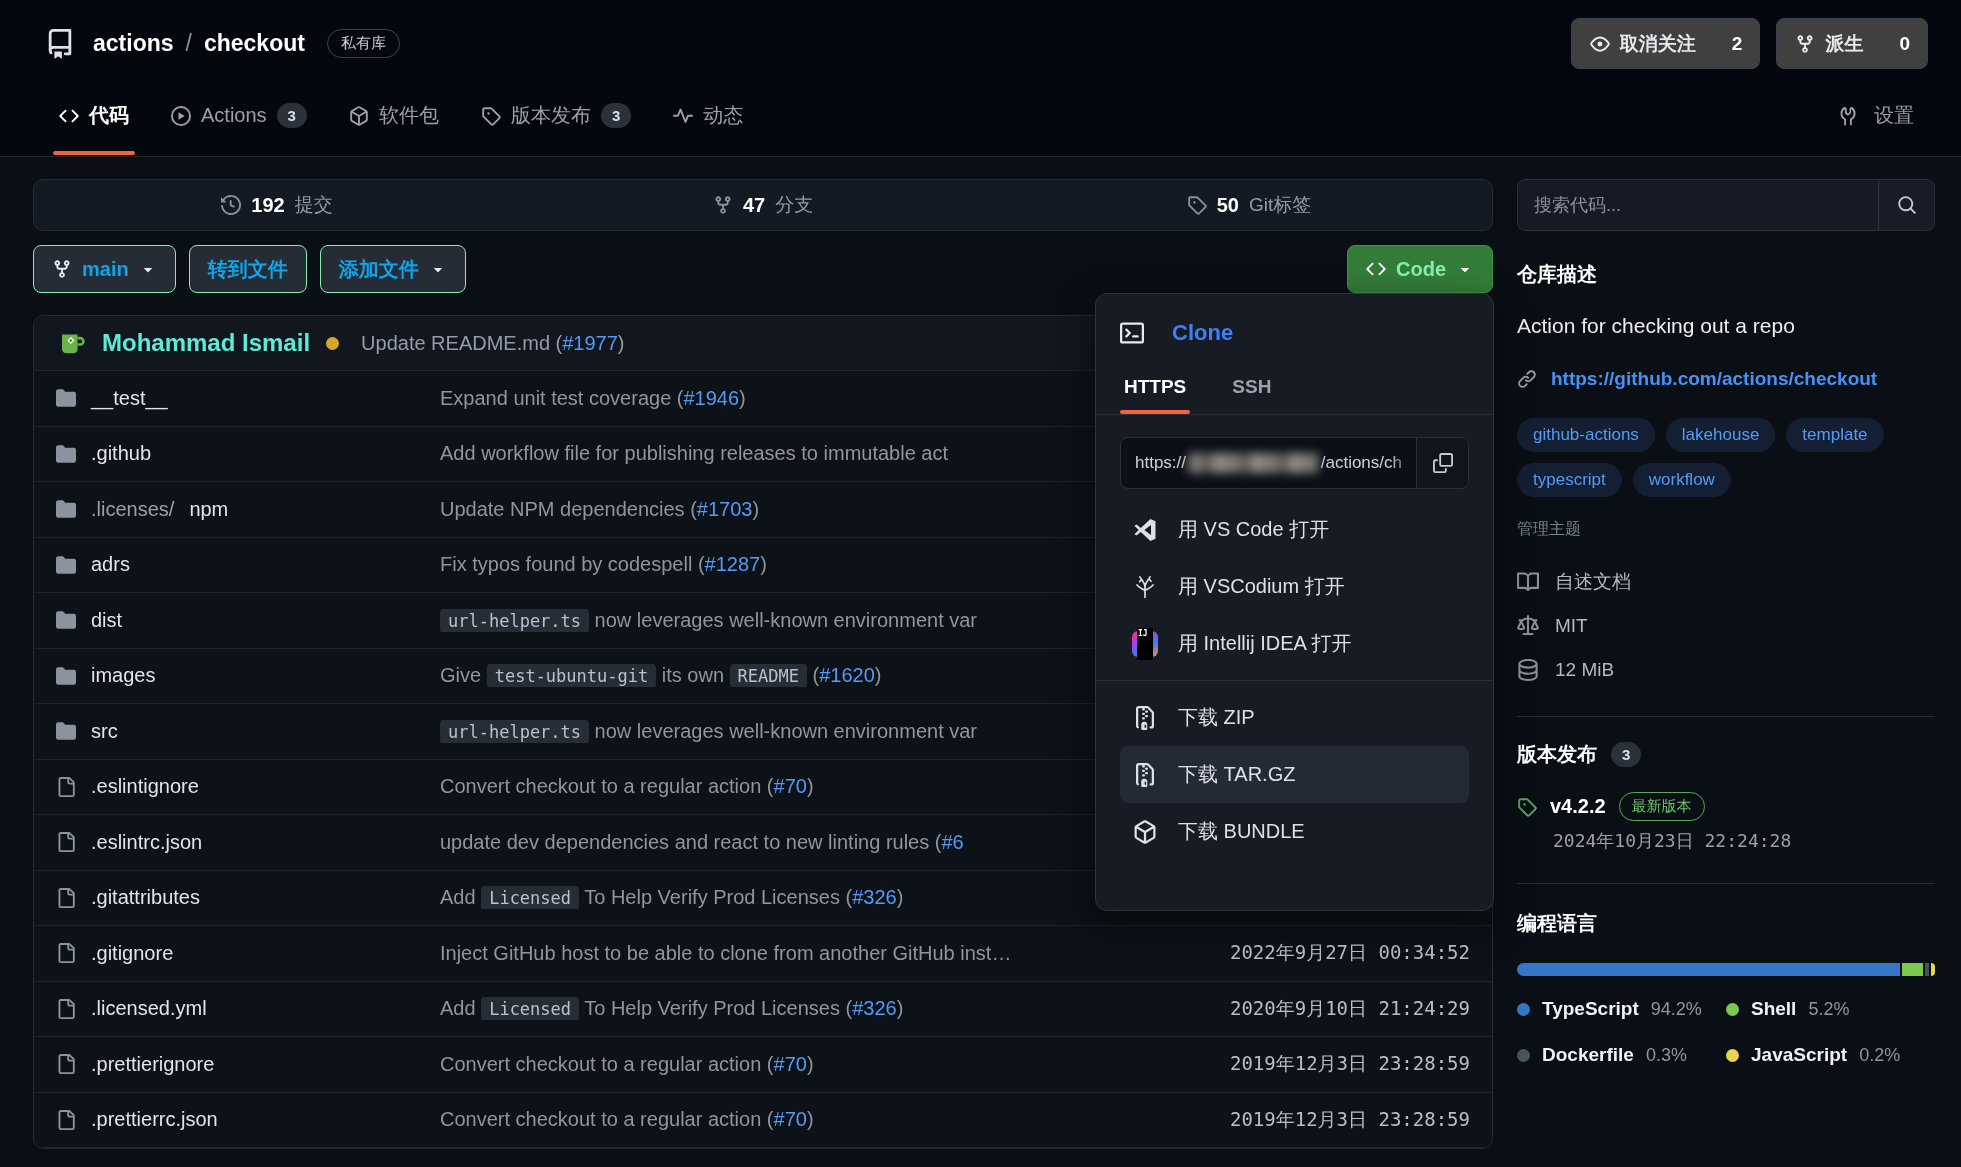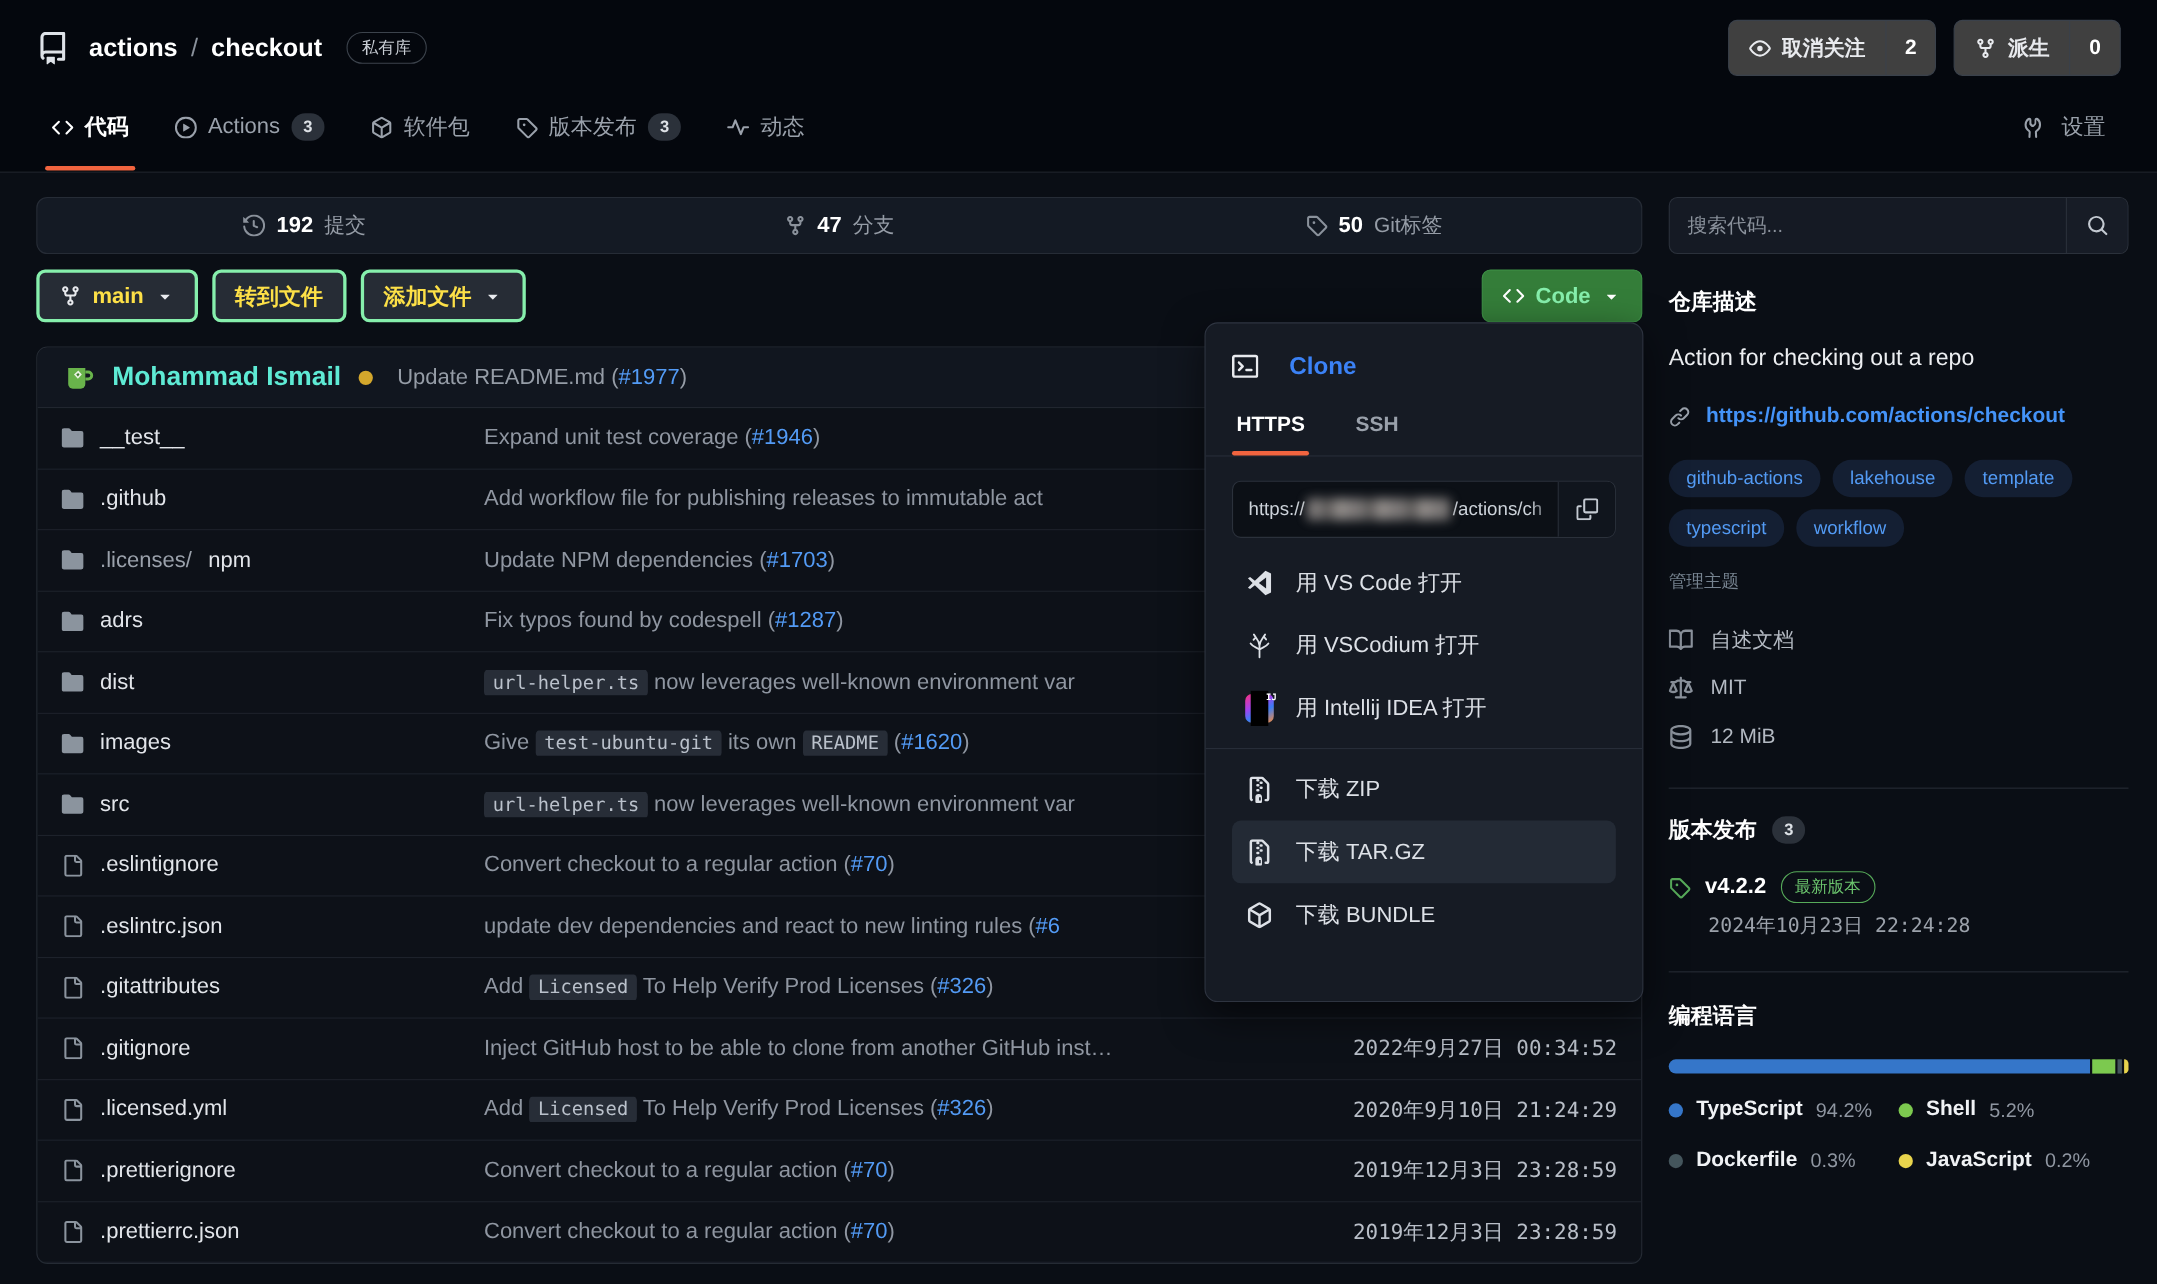--- a/index.html
+++ b/index.html
@@ -4,21 +4,21 @@
 <style>
   * { margin:0; padding:0; box-sizing:border-box; }
   html,body { background:#05080d; }
   body { font-family:"Liberation Sans","DejaVu Sans",sans-serif; }
   .screen { position:relative; width:1961px; height:1167px; background:#0a0e15; overflow:hidden; }
 
   svg { display:block; }
   .ic { flex:none; display:inline-flex; align-items:center; justify-content:center; }
 
   
-  .tophdr { position:absolute; top:0; left:0; right:0; height:157px; background:#04070d; border-bottom:1px solid #21262e; }
+  .tophdr { position:absolute; top:0; left:0; right:0; height:157px; background:#04070d; border-bottom:1px solid #21262e;padding-left:12px; }
   .hdr-row { display:flex; align-items:center; padding:18px 33px 0 33px; }
   .repo-ic { color:#dee2e8; margin-right:18px; }
   .repo-title { display:flex; align-items:center; gap:12px; font-size:23px; }
   .repo-title .seg { color:#fff; font-weight:bold; }
   .repo-title .sep { color:#8a919b; font-weight:normal; }
   .vis-badge { margin-left:10px; border:1px solid #3c434c; color:#c7ccd3; border-radius:15px; padding:4px 13px; font-size:15px; }
   .hdr-actions { margin-left:auto; display:flex; gap:16px; }
   .split-btn { display:flex; align-items:stretch; background:#404040; border:1px solid #3a414b; border-radius:8px; overflow:hidden; height:51px; cursor:pointer; }
   .split-btn .main-part { display:flex; align-items:center; gap:10px; padding:0 18px; color:#e8eaee; font-size:19px; font-weight:bold; }
   .split-btn .cnt { display:flex; align-items:center; padding:0 17px; border-left:1px solid #3a414b; color:#fff; font-size:19px; font-weight:bold; }
@@ -33,21 +33,21 @@
   .tab-settings { margin-left:auto;gap:16px; }
 
   
   .main-col { position:absolute; left:33px; top:179px; width:1460px; }
   .stats-bar { display:flex; height:52px; background:#141a24; border:1px solid #262c36; border-radius:10px; }
   .stat { flex:1; display:flex; align-items:center; justify-content:center; gap:10px; color:#959ca6; font-size:19px; cursor:pointer; }
   .stat b { color:#fff; font-size:20px; }
   .stat .ic { color:#8a919b; }
 
   .toolbar { position:absolute; top:66px; left:0; right:0; display:flex; gap:13px; align-items:center; }
-  .tbtn { display:flex; align-items:center; gap:10px; height:48px; padding:0 18px; background:#262c35; border:3px solid #86efac; border-radius:8px; color:#fde047; font-size:20px; font-weight:bold; cursor:pointer; }
+  .tbtn { display:flex; align-items:center; gap:10px; height:48px; padding:0 18px; background:#262c35; border:1px solid #86efac; border-radius:8px; color:#0ea5e9; font-size:20px; font-weight:bold; cursor:pointer; }
   .tbtn .ic { color:#e8eaee; }
   .caret { color:#aab0b9; }
   .code-btn { margin-left:auto; background:#347d39; border:1px solid #3e9247; color:#86efac; }
   .code-btn .ic, .code-btn .caret { color:#fff; }
 
   
   .file-table { position:absolute; top:136px; left:0; width:1460px; background:#0d1118; border:1px solid #252b34; border-radius:10px; overflow:hidden; }
   .commit-hdr { display:flex; align-items:center; height:55px; padding:0 22px; background:#11161f; border-bottom:1px solid #21262f; }
   .avatar { width:30px; height:30px; border-radius:6px; margin-right:16px; }
   .commit-author { color:#5eead4; font-size:24px; font-weight:bold; margin-right:16px; }
@@ -74,21 +74,21 @@
   .url-row { margin-top:22px; display:flex; height:52px; background:#0c1016; border:1px solid #2b313b; border-radius:8px; overflow:hidden; }
   .url-text { flex:1; display:flex; align-items:center; padding:0 14px; font-size:17px; color:#cdd3da; white-space:nowrap; overflow:hidden; position:relative; }
   .url-blur { display:inline-block; width:142px; height:20px; margin:0 2px; background:repeating-linear-gradient(90deg,#8f8a88 0 14px,#6c6866 14px 24px,#a49e9a 24px 38px); filter:blur(5px); border-radius:3px; opacity:.85; }
   .url-fade { position:absolute; right:0; top:0; bottom:0; width:26px; background:linear-gradient(90deg,rgba(12,16,22,0),#0c1016); }
   .copy-btn { width:52px; flex:none; display:flex; align-items:center; justify-content:center; border-left:1px solid #2b313b; color:#c3c9d1; cursor:pointer; background:#10151d; }
   .clone-menu { margin-top:12px; }
   .cm-item { display:flex; align-items:center; gap:20px; height:57px; padding:0 12px; border-radius:8px; color:#dde1e7; font-size:20px; cursor:pointer; }
   .cm-item.hl { background:#232a35; }
   .cm-item .ic { width:26px; color:#dde1e7; }
   .idea-ic { width:26px; height:26px; border-radius:6px; background:linear-gradient(150deg,#fc317e 0%,#a044f0 38%,#3a7df6 62%,#fb8c3c 100%); display:flex; align-items:center; justify-content:center; }
-  .idea-ic .inner { width:16px; height:32px; background:#000; display:flex; align-items:flex-start; justify-content:flex-start; padding:1px 0 0 14px; }
+  .idea-ic .inner { width:16px; height:32px; background:#000; display:flex; align-items:flex-start; justify-content:flex-start; padding:1px 0 0 1px; }
   .idea-ic .inner span { color:#fff; font-size:8px; font-weight:bold; font-family:"DejaVu Sans Mono",monospace; letter-spacing:0; }
 
   
   .sidebar { position:absolute; left:1517px; top:179px; width:418px; }
   .search-box { display:flex; height:52px; background:#151a24; border:1px solid #2b313b; border-radius:8px; overflow:hidden; }
   .search-box input { flex:1; background:transparent; border:none; outline:none; color:#dde1e7; font-size:18px; padding:0 16px; font-family:inherit; }
   .search-box input::placeholder { color:#8a919b; }
   .search-btn { width:56px; flex:none; display:flex; align-items:center; justify-content:center; border-left:1px solid #2b313b; color:#c3c9d1; cursor:pointer; background:#171c26; }
   .sb-h { margin-top:30px; color:#fff; font-size:20px; font-weight:bold; }
   .sb-desc { margin-top:26px; color:#eceef1; font-size:21px; }

